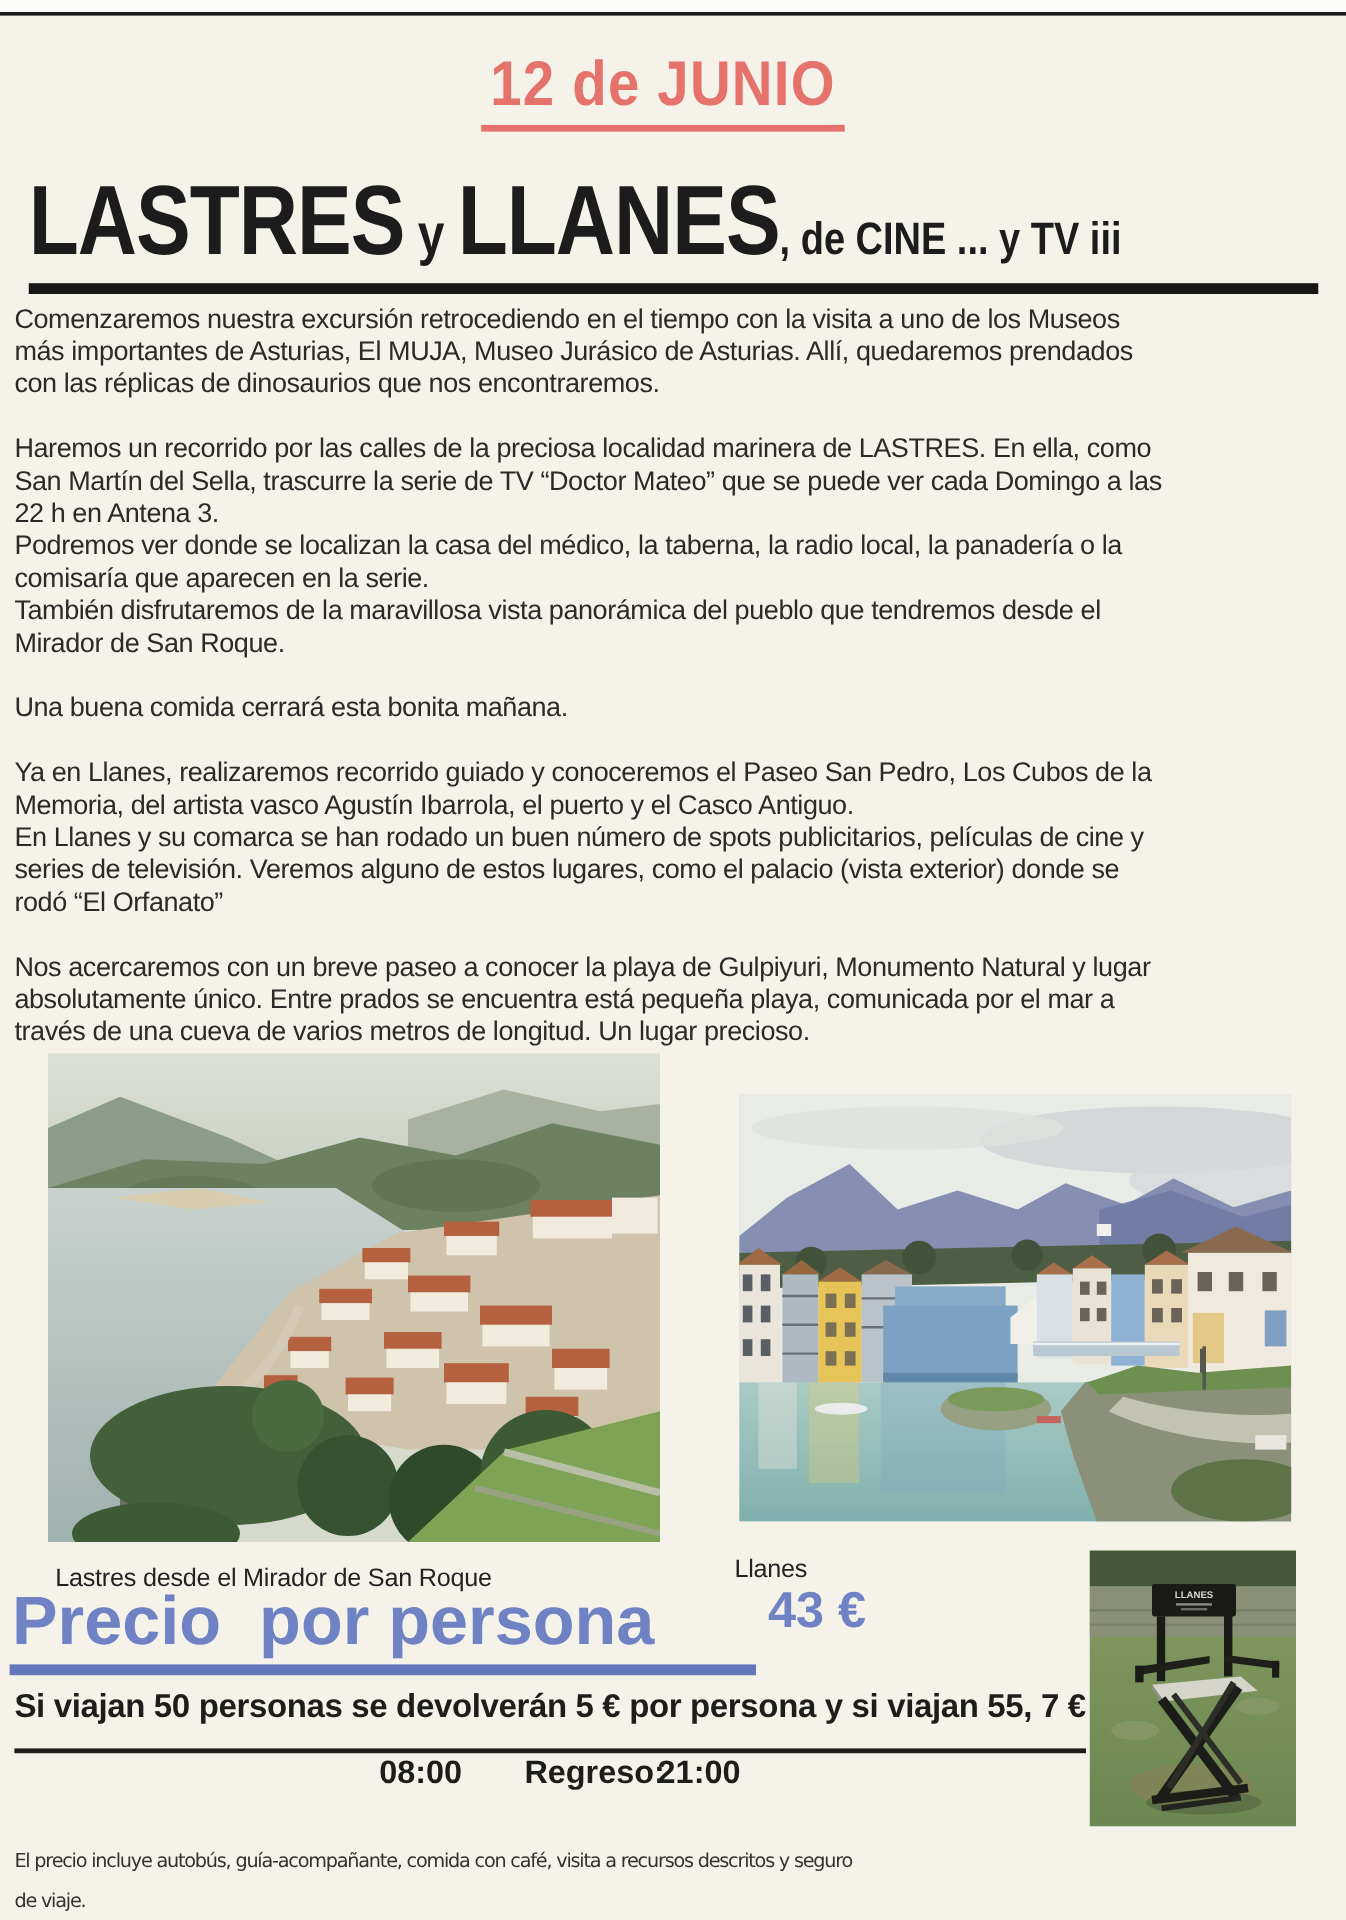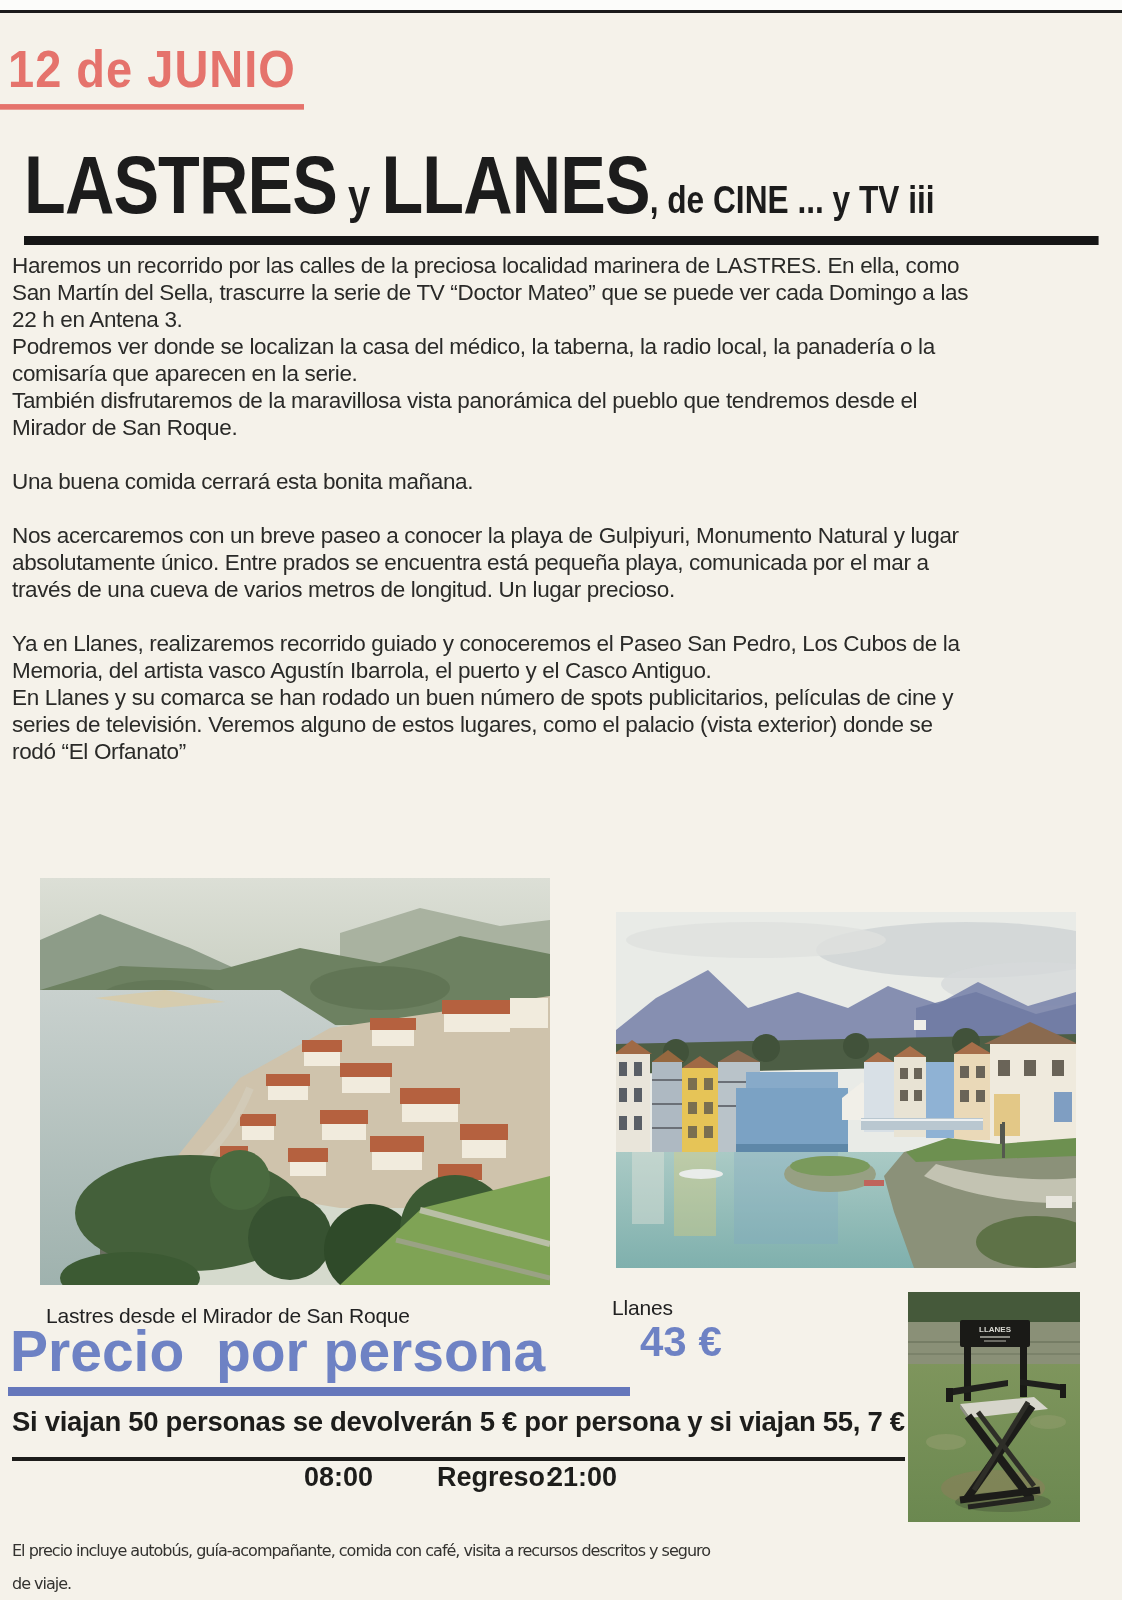--- a/index.html
+++ b/index.html
@@ -7,21 +7,21 @@
     width:1122px;height:1600px;
     background:#f5f2ea;
     font-family:"Liberation Sans", sans-serif;
     color:#262624;
     position:relative;
     overflow:hidden;
   }
   .top-edge{position:absolute;top:0;left:0;width:1122px;height:10px;background:#fcfcfa;}
   .top-rule{position:absolute;top:10px;left:0;width:1122px;height:3px;background:#1b1b1b;}
 
-  .date-wrap{position:absolute;top:38px;left:0;width:1105px;}
+  .date-wrap{position:absolute;top:38px;left:0;width:1105px;text-align:center;}
   .date-title{
     display:inline-block;
     font-size:47px;font-weight:bold;letter-spacing:1px;
     color:#e5736c;
     border-bottom:5px solid #e5736c;
     padding:0 8px 4px 8px;
     transform:scaleY(1.12);transform-origin:center top;
   }
 
   .headline{
@@ -67,21 +67,21 @@
 
   .refund{
     position:absolute;left:12px;top:1406px;
     font-size:27.5px;font-weight:bold;letter-spacing:-0.3px;color:#1d1d1b;
     border-bottom:4px solid #1d1d1b;padding-bottom:19px;
   }
 
   .departure-row{position:absolute;left:0;top:1462px;width:1122px;height:34px;
     font-size:27px;font-weight:bold;color:#1d1d1b;}
   .dep-label{position:absolute;left:12px;top:0;}
-  .dep-time{position:absolute;left:304px;top:0;}
+  .dep-time{position:absolute;left:316px;top:0;}
   .ret-label{position:absolute;left:437px;top:0;}
   .ret-time{position:absolute;left:548px;top:0;}
 
   .includes{
     position:absolute;left:12px;top:1534px;width:1105px;
     font-family:"DejaVu Sans", sans-serif;
     font-size:16px;line-height:33px;letter-spacing:-1px;
     color:#33322f;white-space:pre-wrap;
   }
 </style>
@@ -93,36 +93,39 @@
   <div class="top-edge"></div>
   <div class="top-rule"></div>
 
   <div class="date-wrap">
     <span class="date-title">12 de JUNIO</span>
   </div>
 
   <h2 class="headline"><span class="hl-big">LASTRES</span><span class="hl-y"> y </span><span class="hl-big">LLANES</span><span class="hl-suffix">, de CINE ... y TV iii</span></h2>
 
   <div class="paras">
+    <p>Comenzaremos nuestra excursión retrocediendo en el tiempo con la visita a uno de los Museos
+más importantes de Asturias, El MUJA, Museo Jurásico de Asturias. Allí, quedaremos prendados
+con las réplicas de dinosaurios que nos encontraremos.</p>
     <p>Haremos un recorrido por las calles de la preciosa localidad marinera de LASTRES. En ella, como
 San Martín del Sella, trascurre la serie de TV “Doctor Mateo” que se puede ver cada Domingo a las
 22 h en Antena 3.
 Podremos ver donde se localizan la casa del médico, la taberna, la radio local, la panadería o la
 comisaría que aparecen en la serie.
 También disfrutaremos de la maravillosa vista panorámica del pueblo que tendremos desde el
 Mirador de San Roque.</p>
     <p>Una buena comida cerrará esta bonita mañana.</p>
-    <p>Nos acercaremos con un breve paseo a conocer la playa de Gulpiyuri, Monumento Natural y lugar
-absolutamente único. Entre prados se encuentra está pequeña playa, comunicada por el mar a
-través de una cueva de varios metros de longitud. Un lugar precioso.</p>
     <p>Ya en Llanes, realizaremos recorrido guiado y conoceremos el Paseo San Pedro, Los Cubos de la
 Memoria, del artista vasco Agustín Ibarrola, el puerto y el Casco Antiguo.
 En Llanes y su comarca se han rodado un buen número de spots publicitarios, películas de cine y
 series de televisión. Veremos alguno de estos lugares, como el palacio (vista exterior) donde se
 rodó “El Orfanato”</p>
+    <p>Nos acercaremos con un breve paseo a conocer la playa de Gulpiyuri, Monumento Natural y lugar
+absolutamente único. Entre prados se encuentra está pequeña playa, comunicada por el mar a
+través de una cueva de varios metros de longitud. Un lugar precioso.</p>
   </div>
 
   <div class="photo" id="photo-lastres">
     <svg width="510" height="407" viewBox="0 0 510 407" xmlns="http://www.w3.org/2000/svg">
       <defs>
         <linearGradient id="skyG" x1="0" y1="0" x2="0" y2="1">
           <stop offset="0" stop-color="#dcdfd6"></stop>
             <stop offset="1" stop-color="#c9cfc2"></stop>
         </linearGradient>
         <linearGradient id="seaG" x1="0" y1="0" x2="0" y2="1">

